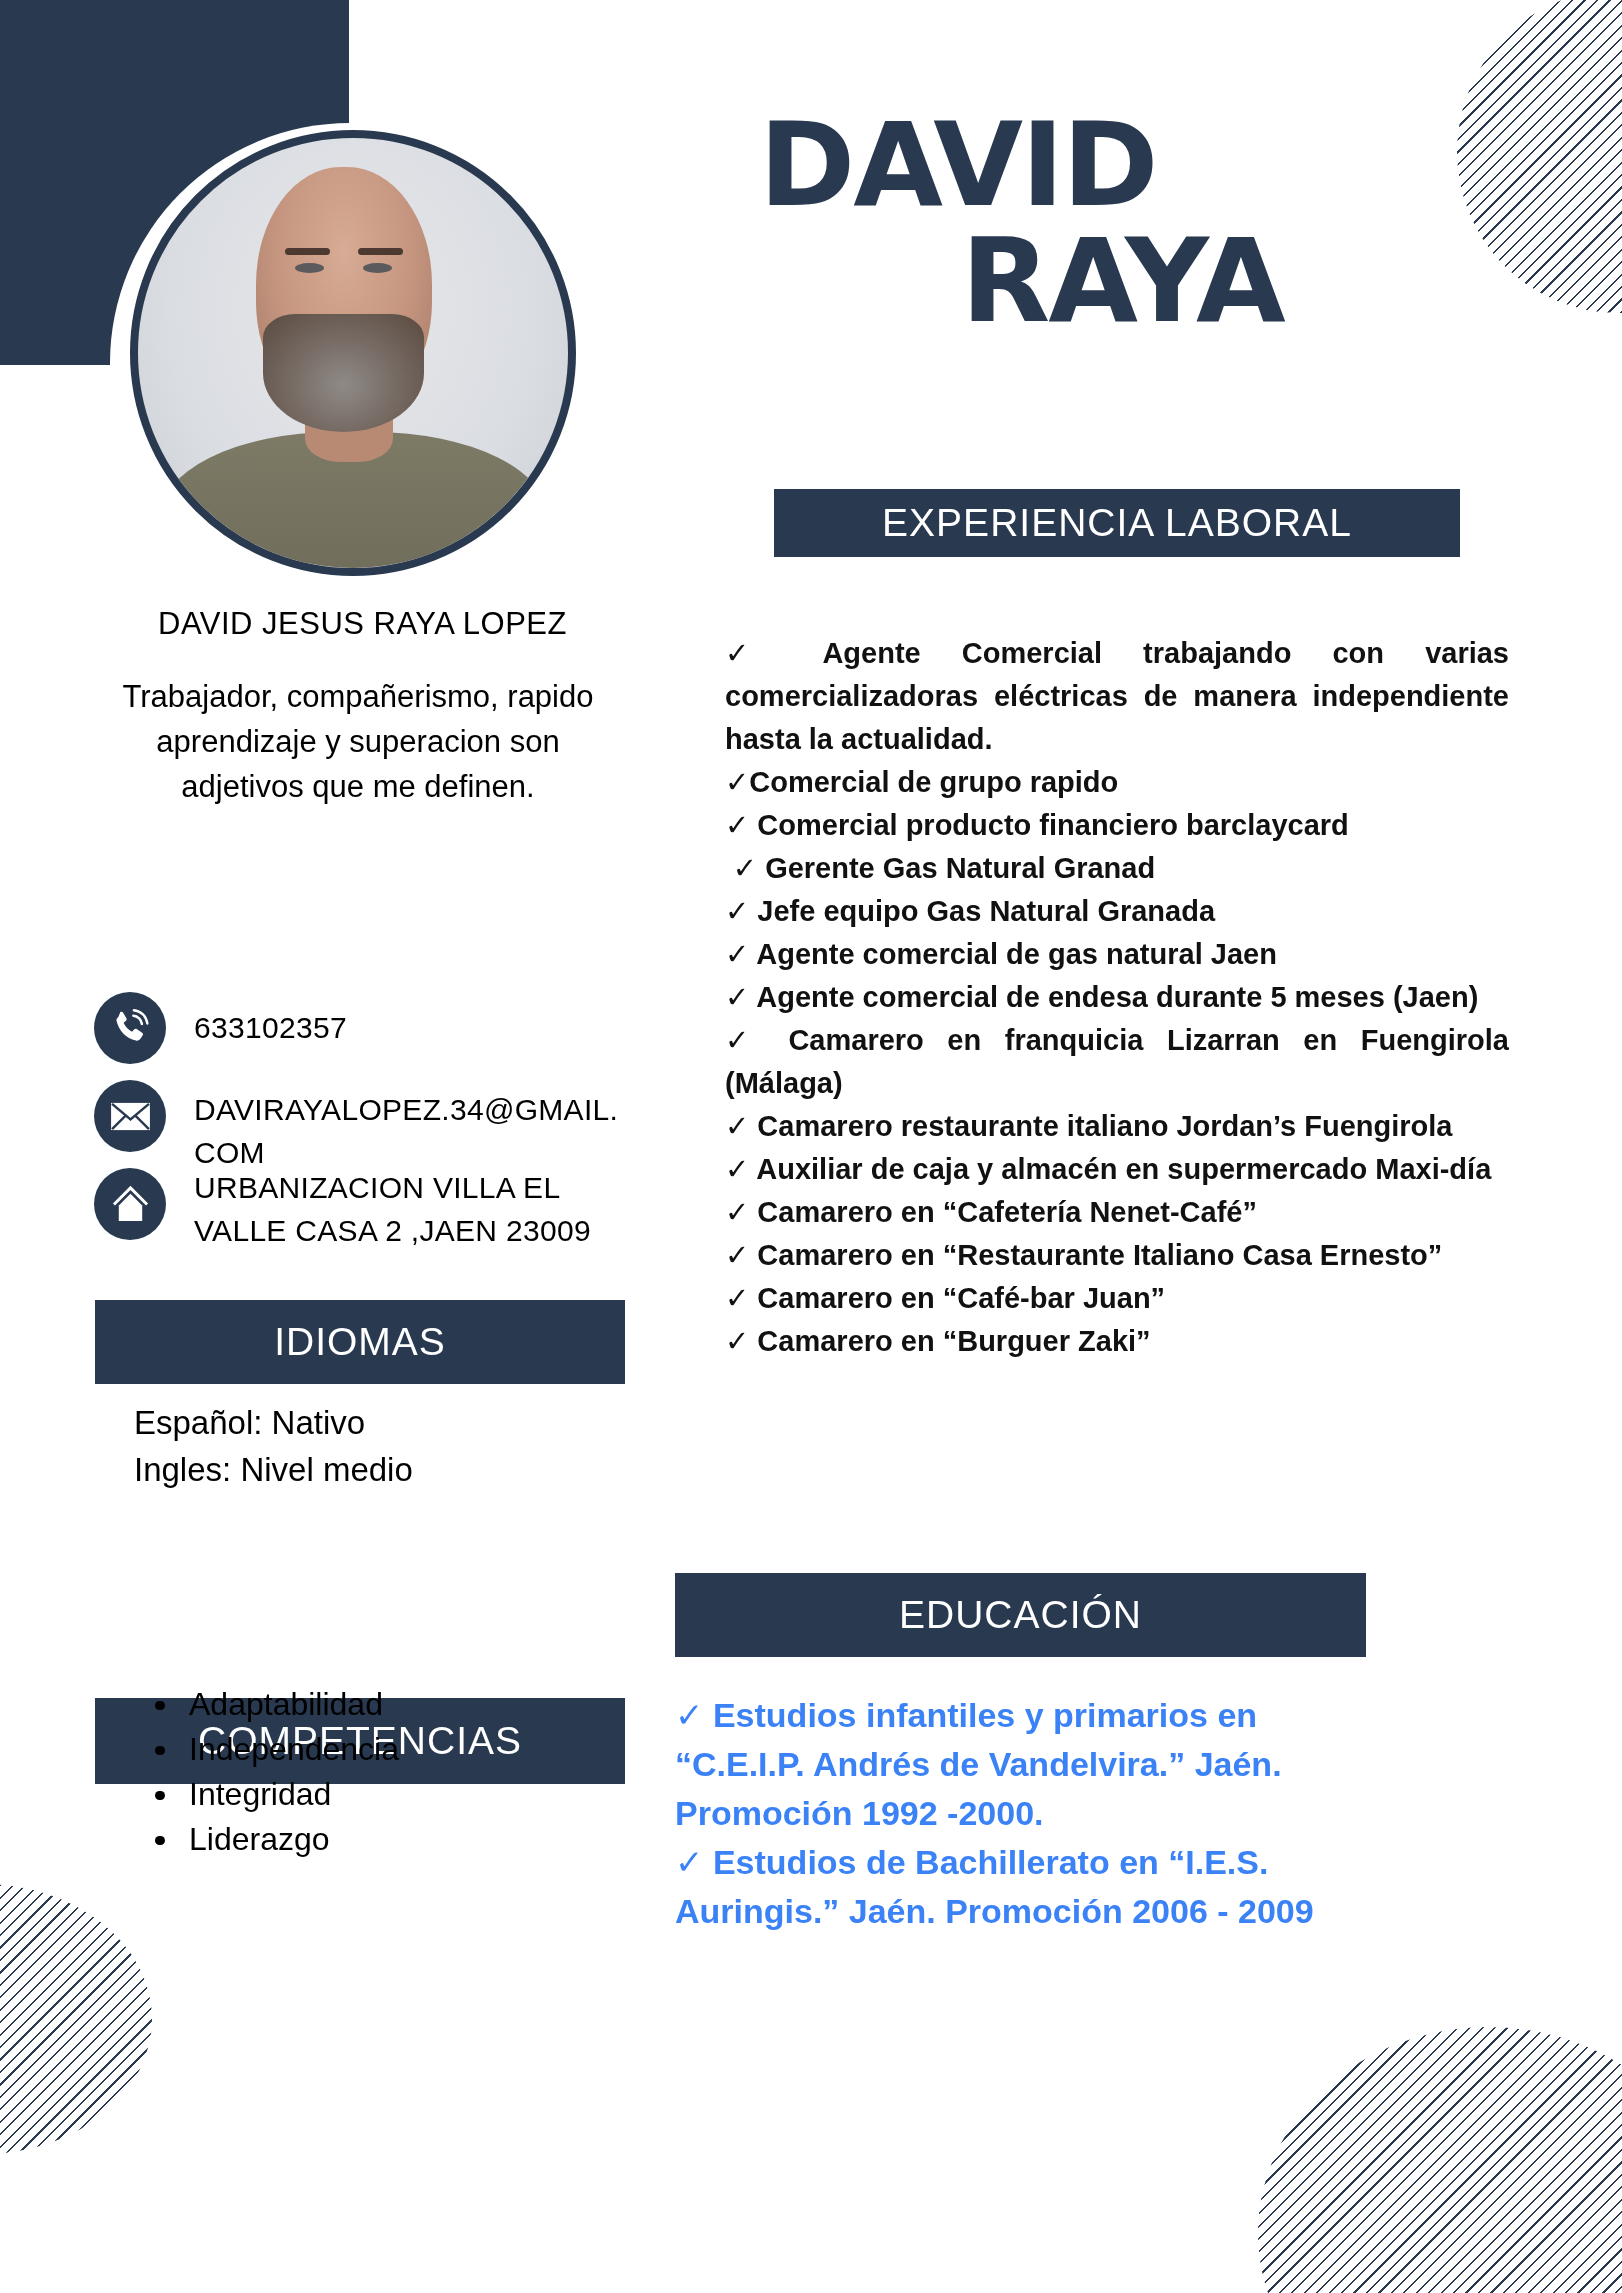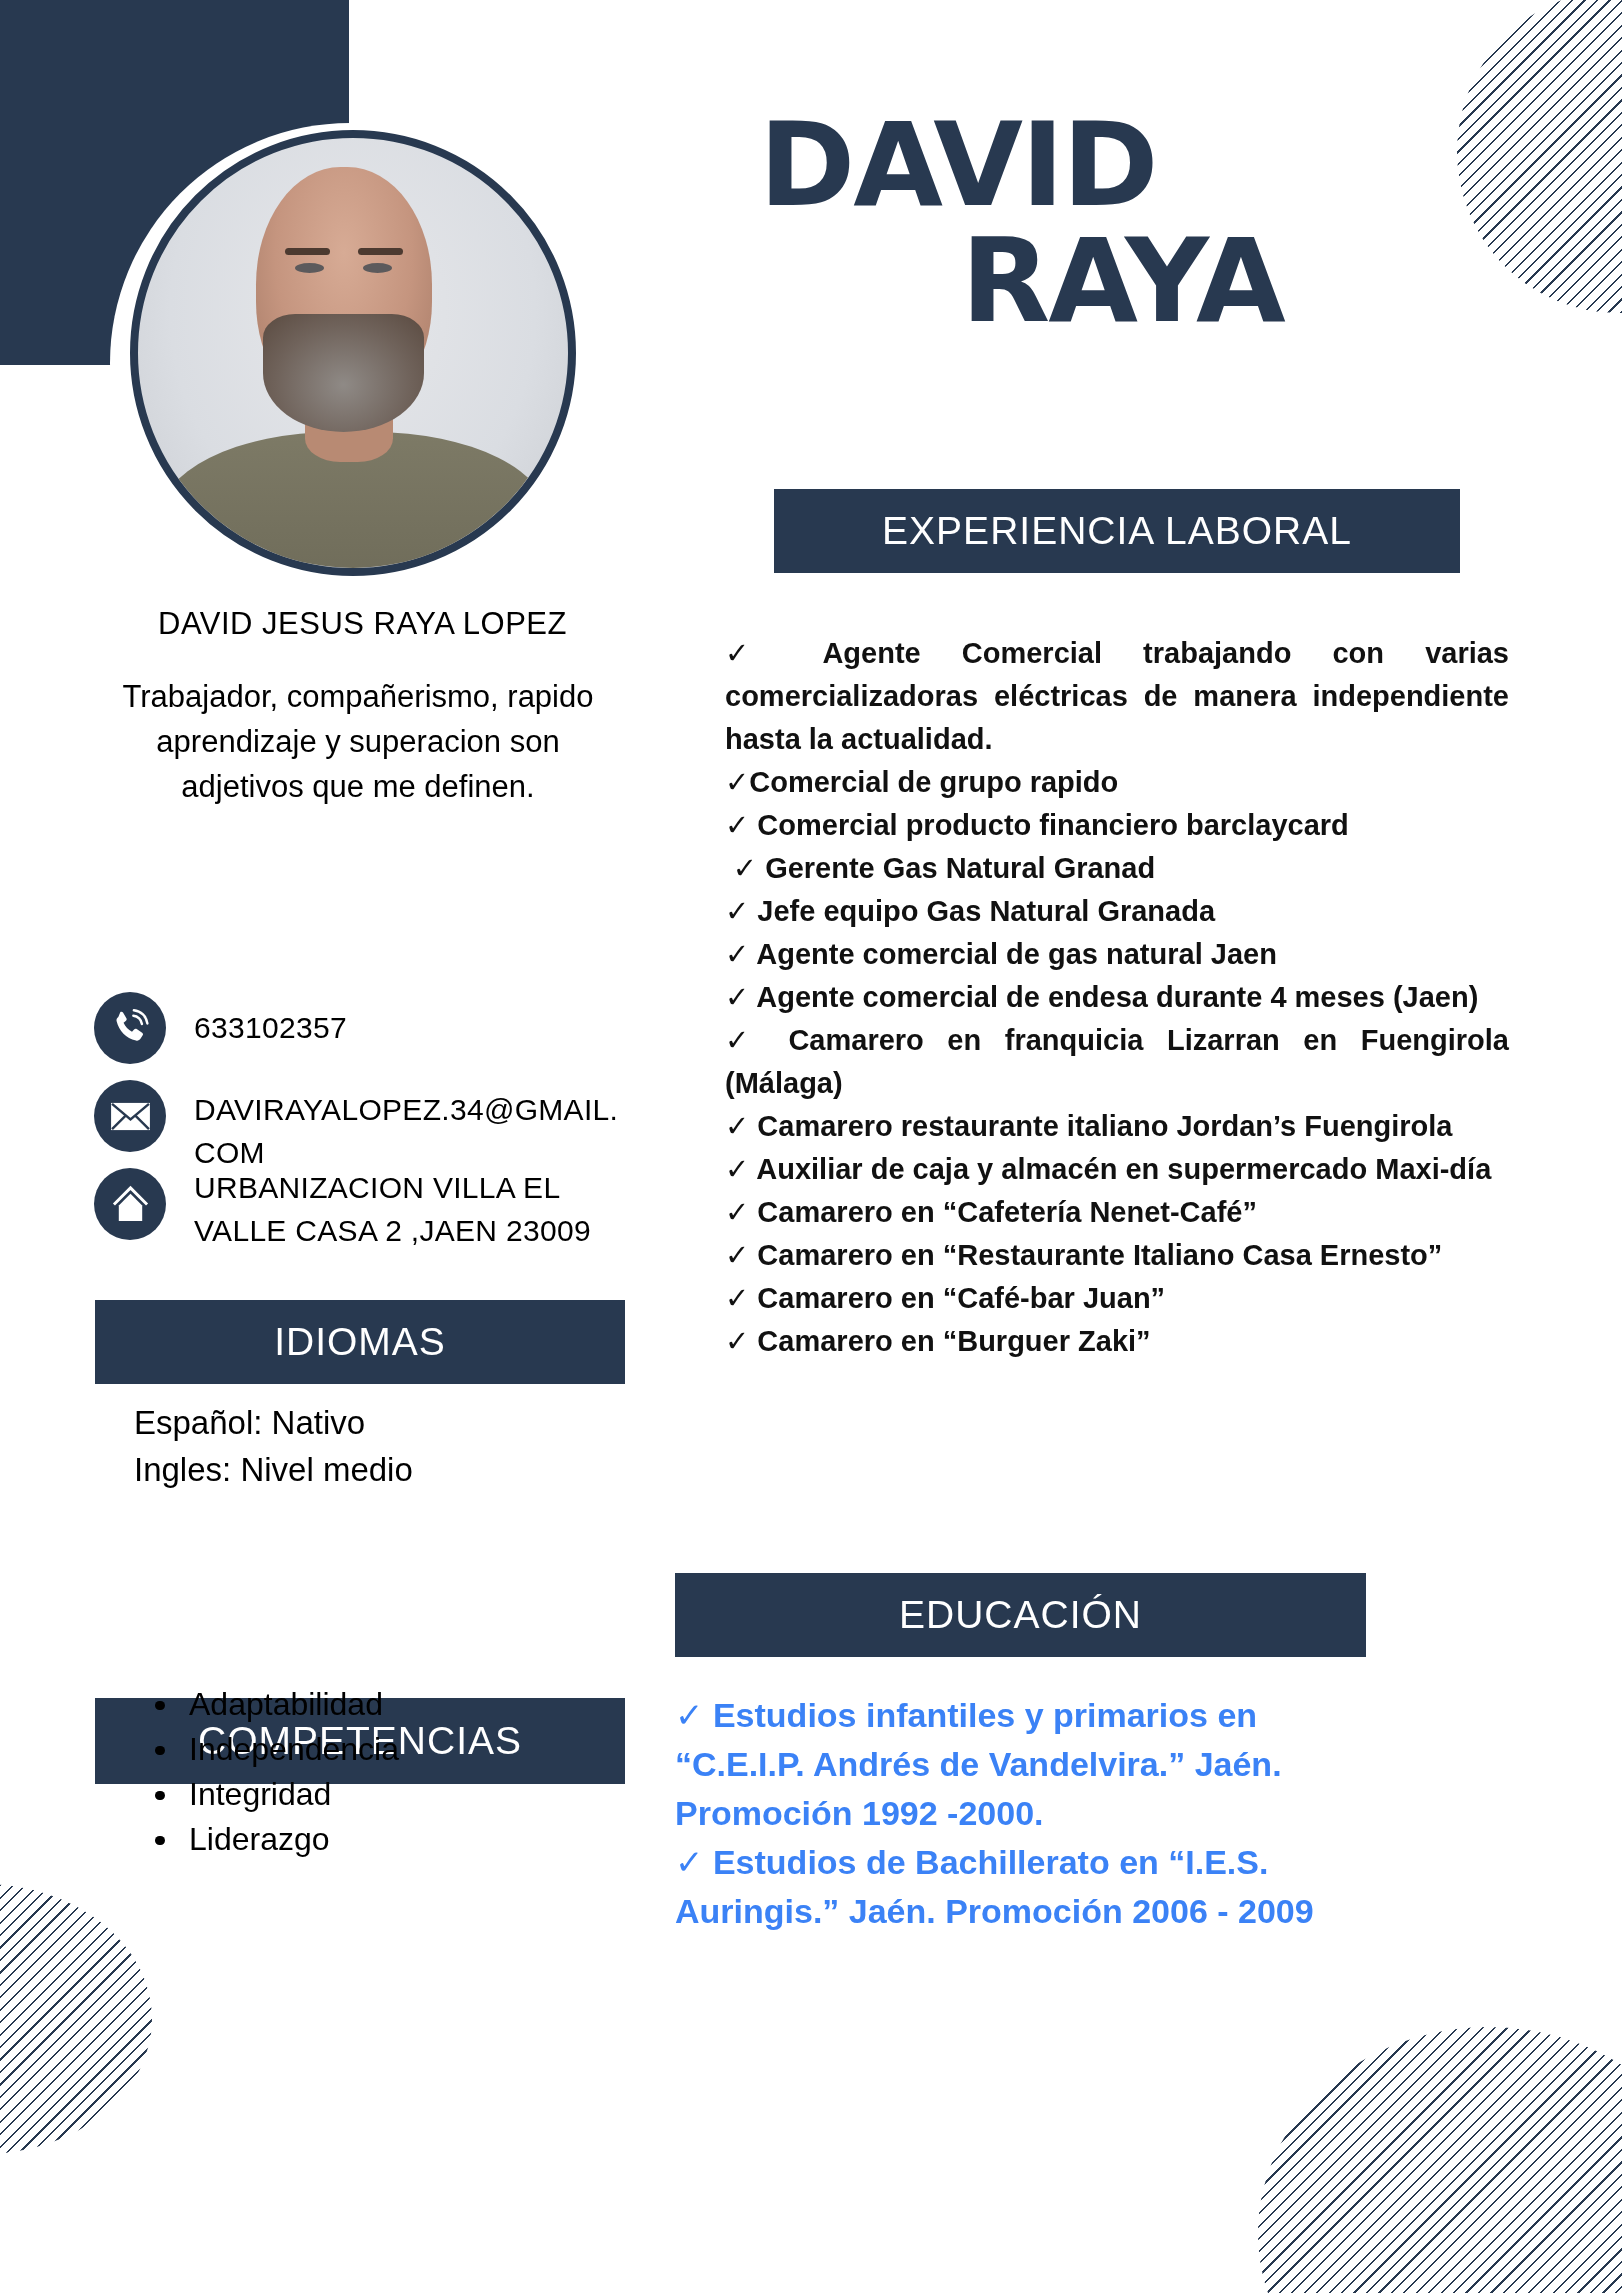--- a/index.html
+++ b/index.html
@@ -32,21 +32,21 @@
   .photo .neck { position: absolute; left: 167px; top: 265px; width: 88px; height: 59px; background: #b88a73; border-radius: 0 0 40% 40%; }
 
   
   .name-first, .name-last { position: absolute; font-family: "DejaVu Sans", sans-serif; font-weight: bold; color: #283950; letter-spacing: -2px; }
   .name-first { left: 759px; top: 106px; font-size: 116px; line-height: 118px; }
   .name-last { left: 961px; top: 222px; font-size: 116px; line-height: 118px; }
 
   
   .sec-head { position: absolute; background: #283950; color: #fff; font-family: "Liberation Sans", sans-serif;
     display: flex; align-items: center; justify-content: center; letter-spacing: 1px; }
-  .sec-exp { left: 774px; top: 489px; width: 686px; height: 84px; font-size: 39px; }
+  .sec-exp { left: 774px; top: 489px; width: 686px; height: 68px; font-size: 39px; }
   .sec-idiomas { left: 95px; top: 1300px; width: 530px; height: 84px; font-size: 39px; }
   .sec-comp { left: 95px; top: 1656px; width: 530px; height: 86px; font-size: 39px; margin-top: 42px; }
   .sec-edu { left: 675px; top: 1573px; width: 691px; height: 84px; font-size: 39px; }
 
   
   .full-name { position: absolute; left: 98px; top: 606px; width: 529px; text-align: center; font-size: 31px; letter-spacing: 0.5px; }
   .summary { position: absolute; left: 103px; top: 674px; width: 510px; text-align: center; font-size: 31px; line-height: 45px; }
 
   .contact { position: absolute; left: 94px; width: 588px; display: flex; align-items: flex-start; }
   .contact .ic { width: 72px; height: 72px; border-radius: 50%; background: #283950; flex: none; display: flex; align-items: center; justify-content: center; }
@@ -146,21 +146,21 @@
 </ul>
 
 <div class="sec-head sec-exp">EXPERIENCIA LABORAL</div>
 <div class="exp">
   <p>✓   Agente Comercial trabajando con varias comercializadoras eléctricas de manera independiente hasta la actualidad.</p>
   <p>✓Comercial de grupo rapido</p>
   <p>✓ Comercial producto financiero barclaycard</p>
   <p style="padding-left:7.8px"> ✓ Gerente Gas Natural Granad</p>
   <p>✓ Jefe equipo Gas Natural Granada</p>
   <p>✓ Agente comercial de gas natural Jaen</p>
-  <p>✓  Agente comercial de endesa durante 4 meses (Jaen)</p>
+  <p>✓  Agente comercial de endesa durante 5 meses (Jaen)</p>
   <p>✓  Camarero en franquicia Lizarran en Fuengirola (Málaga)</p>
   <p>✓    Camarero restaurante italiano Jordan’s Fuengirola</p>
   <p>✓  Auxiliar de caja y almacén en supermercado Maxi-día</p>
   <p>✓ Camarero en “Cafetería Nenet-Café”</p>
   <p>✓ Camarero en “Restaurante Italiano Casa Ernesto”</p>
   <p>✓ Camarero en “Café-bar Juan”</p>
   <p>✓ Camarero en “Burguer Zaki”</p>
 </div>
 
 <div class="sec-head sec-edu">EDUCACIÓN</div>

